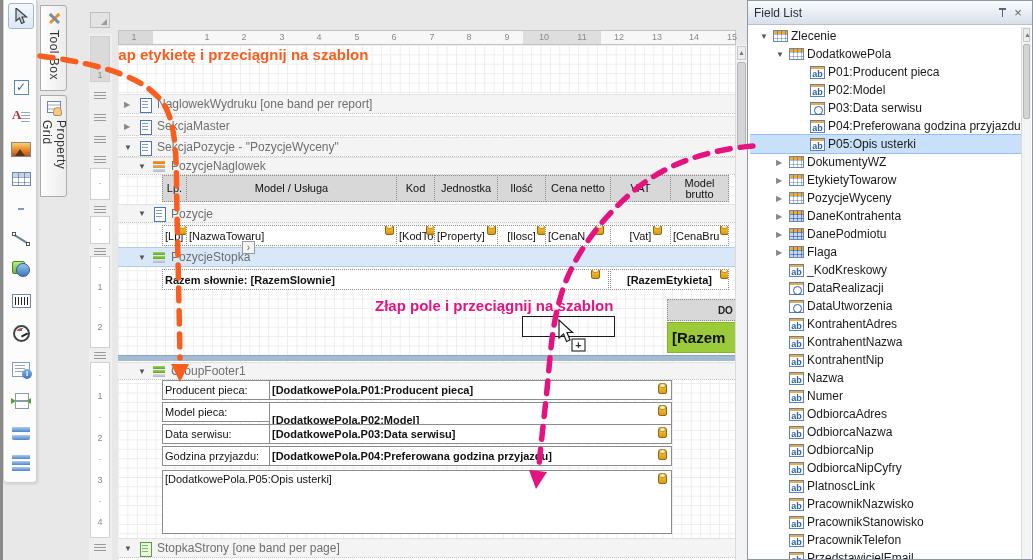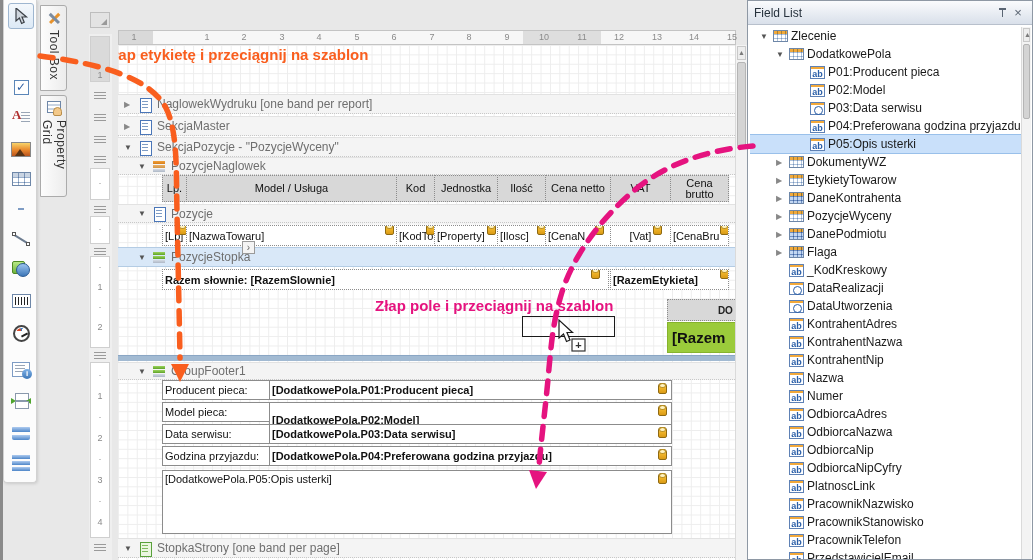--- a/index.html
+++ b/index.html
@@ -109,21 +109,21 @@
     linear-gradient(#9AD45C,#5FA228) 0 1px/12px 3px no-repeat,
     linear-gradient(#9AD45C,#5FA228) 0 5px/12px 3px no-repeat,
     linear-gradient(#D4DAE4,#AEB8C6) 0 9px/12px 3px no-repeat}
   .blubar{position:absolute;left:0;width:617px;height:6px;background:#A2BAD2;border-top:1px solid #8AA6C4}
 
   .cell{position:absolute;border:1px dotted #8C8C8C;font-size:11px;color:#111;overflow:hidden;white-space:nowrap;
     display:flex;align-items:center;padding:0 2px;background:#fff}
   .cell.hdr{background:#D8D8D8;justify-content:center;text-align:center;white-space:normal;line-height:11px;font-size:11px}
   .cell.solid{border:1px solid #8C8C8C}
   .cell.b{font-weight:bold}
-  .cell.r{justify-content:flex-start}
+  .cell.r{justify-content:center}
   .cell.c{justify-content:center}
   .cell.top{align-items:flex-start;padding-top:2px}
   .db{position:absolute;width:9px;height:11px;z-index:4;border:1px solid #8F6A12;border-radius:3px 3px 2px 2px;
     background:linear-gradient(#FFE9A8,#F0B429 45%,#DA9B16)}
   .db::before{content:"";position:absolute;left:0;right:0;top:-1px;height:3px;border-radius:50%;background:#FFF3C2;border:1px solid #B98E1F}
   .smart{position:absolute;width:13px;height:13px;background:#F4F4F4;border:1px solid #9A9A9A;color:#666;
     font-size:10px;line-height:11px;text-align:center;z-index:6}
   .tip{position:absolute;font-weight:bold;font-size:15px;white-space:nowrap;z-index:7}
   .dropbox{position:absolute;border:1px solid #1A1A1A;background:transparent;z-index:6}
   .greencell{position:absolute;background:#9BCB3B;border:1px solid #86B32C;border-right:none;
@@ -314,21 +314,21 @@
     <span>PozycjeNaglowek</span>
   </div>
 
   <div class="cell hdr" style="left:44px;top:130px;width:25px;height:27px">Lp.</div>
   <div class="cell hdr" style="left:68px;top:130px;width:211px;height:27px">Model / Usługa</div>
   <div class="cell hdr" style="left:278px;top:130px;width:39px;height:27px">Kod</div>
   <div class="cell hdr" style="left:316px;top:130px;width:64px;height:27px">Jednostka</div>
   <div class="cell hdr" style="left:379px;top:130px;width:49px;height:27px">Ilość</div>
   <div class="cell hdr" style="left:427px;top:130px;width:66px;height:27px">Cena netto</div>
   <div class="cell hdr" style="left:492px;top:130px;width:61px;height:27px">VAT</div>
-  <div class="cell hdr" style="left:552px;top:130px;width:59px;height:27px">Cena brutto</div>
+  <div class="cell hdr" style="left:552px;top:130px;width:59px;height:27px">Model brutto</div>
 
   <div class="strip sub" style="top:159px;height:19px">
     <span class="exp open"></span>
     <span class="bico page"></span>
     <span>Pozycje</span>
   </div>
 
   <div class="cell" style="left:44px;top:180px;width:25px;height:21px">
       <span>[Lp]</span>
       <span class="db" style="right:-1px;top:-2px"></span>
@@ -473,27 +473,27 @@
         <span class="fico tO"></span>
         <span>DokumentyWZ</span>
       </div>
     <div class="tr l1">
         <span class="exp closed"></span>
         <span class="fico tO"></span>
         <span>EtykietyTowarow</span>
       </div>
     <div class="tr l1">
         <span class="exp closed"></span>
+        <span class="fico tO"></span>
+        <span>PozycjeWyceny</span>
+      </div>
+    <div class="tr l1">
+        <span class="exp closed"></span>
         <span class="fico tB"></span>
         <span>DaneKontrahenta</span>
-      </div>
-    <div class="tr l1">
-        <span class="exp closed"></span>
-        <span class="fico tO"></span>
-        <span>PozycjeWyceny</span>
       </div>
     <div class="tr l1">
         <span class="exp closed"></span>
         <span class="fico tB"></span>
         <span>DanePodmiotu</span>
       </div>
     <div class="tr l1">
         <span class="exp closed"></span>
         <span class="fico tB"></span>
         <span>Flaga</span>

